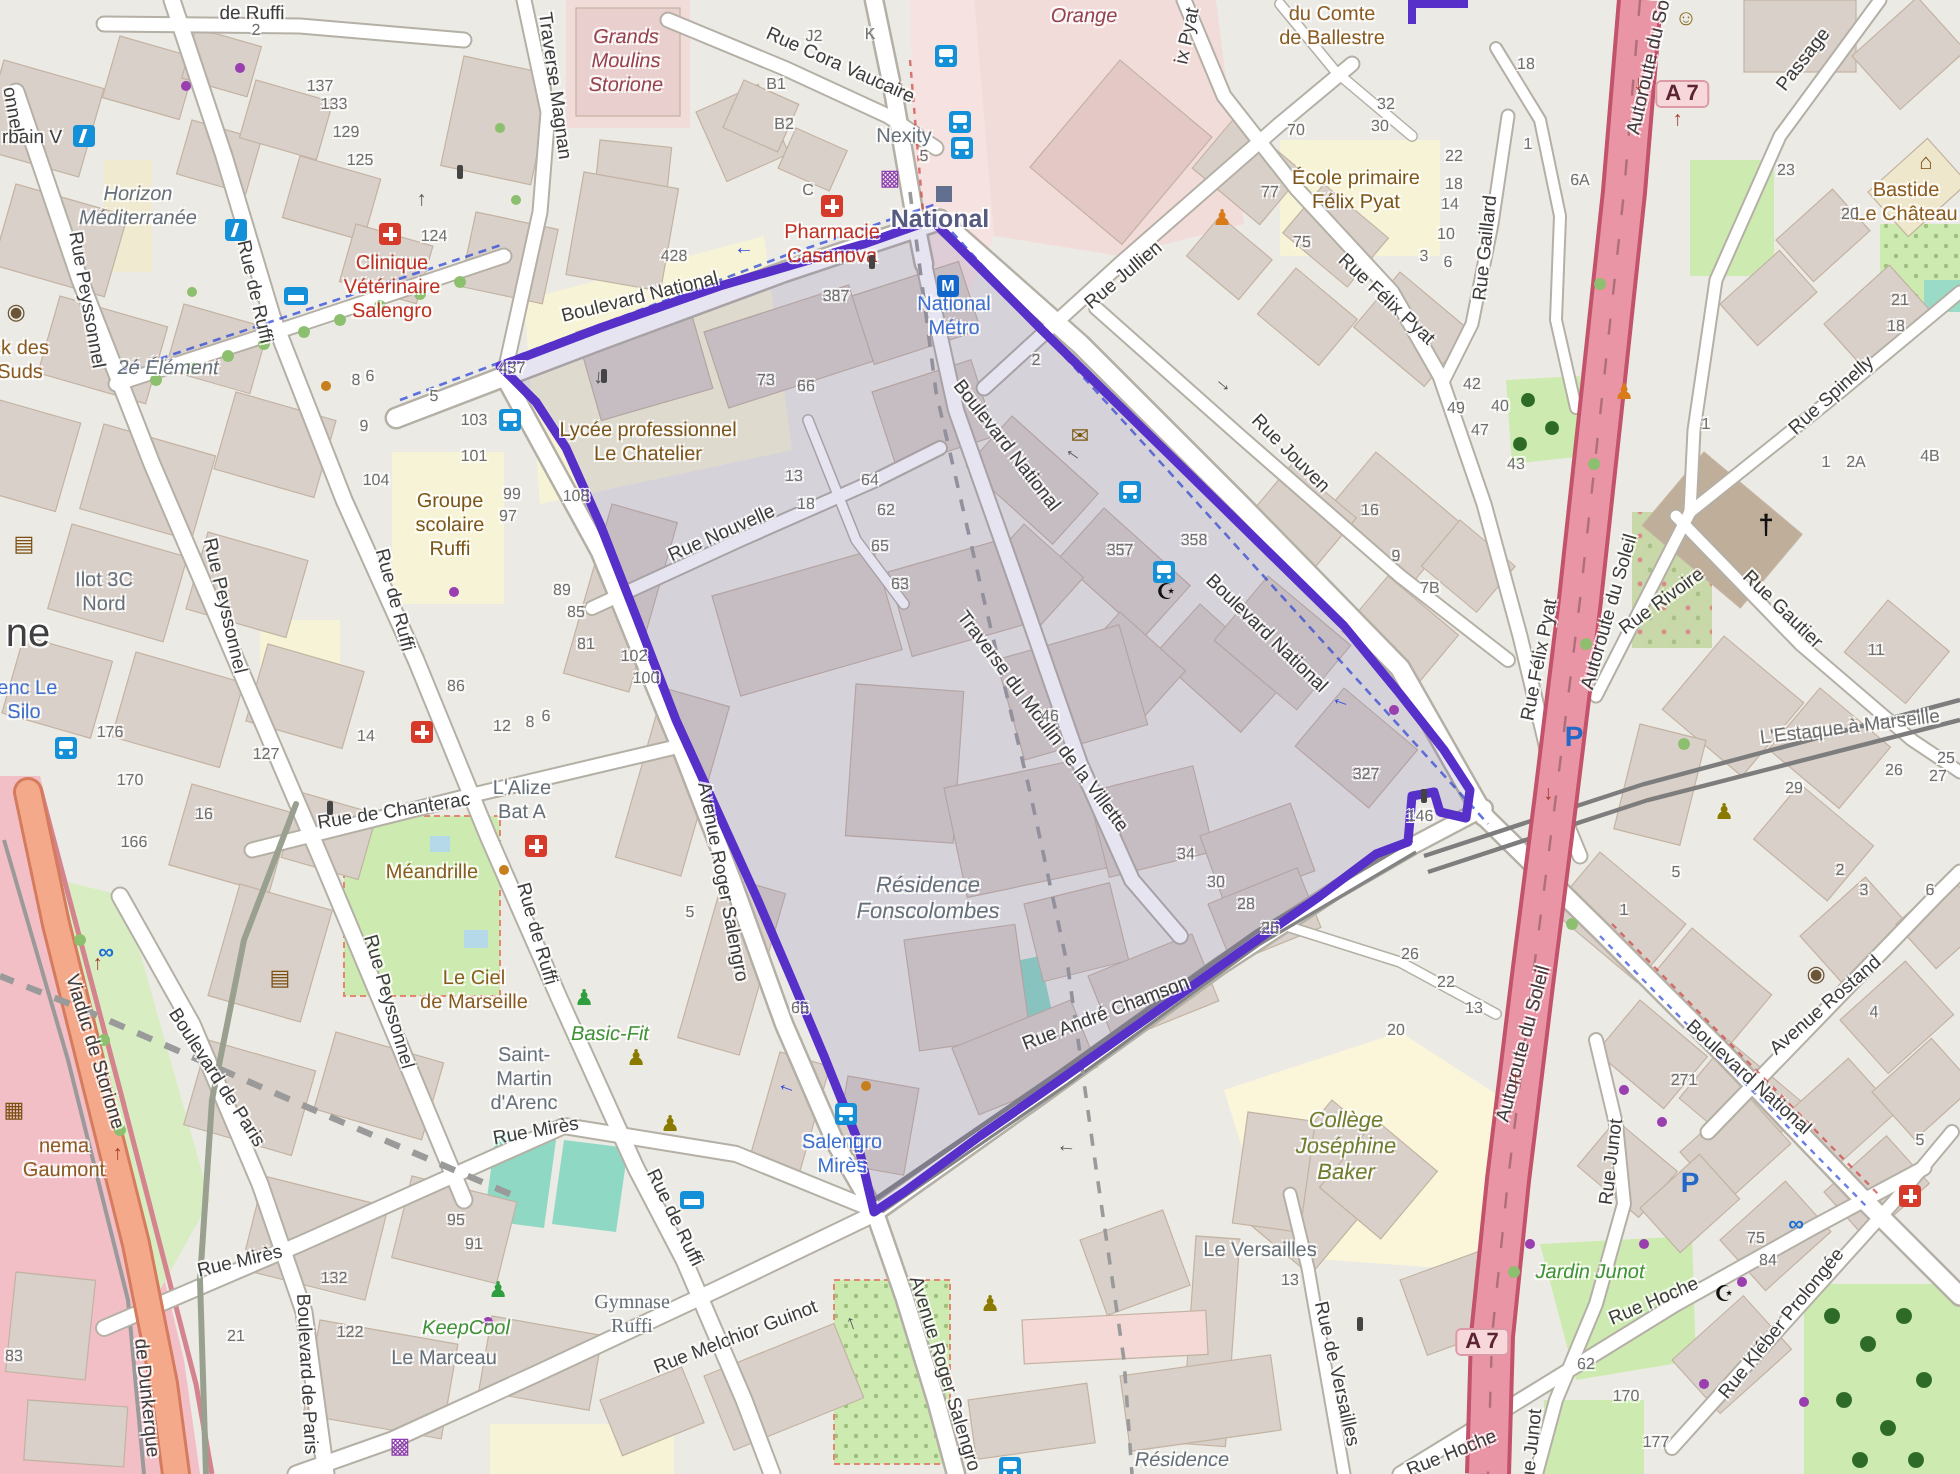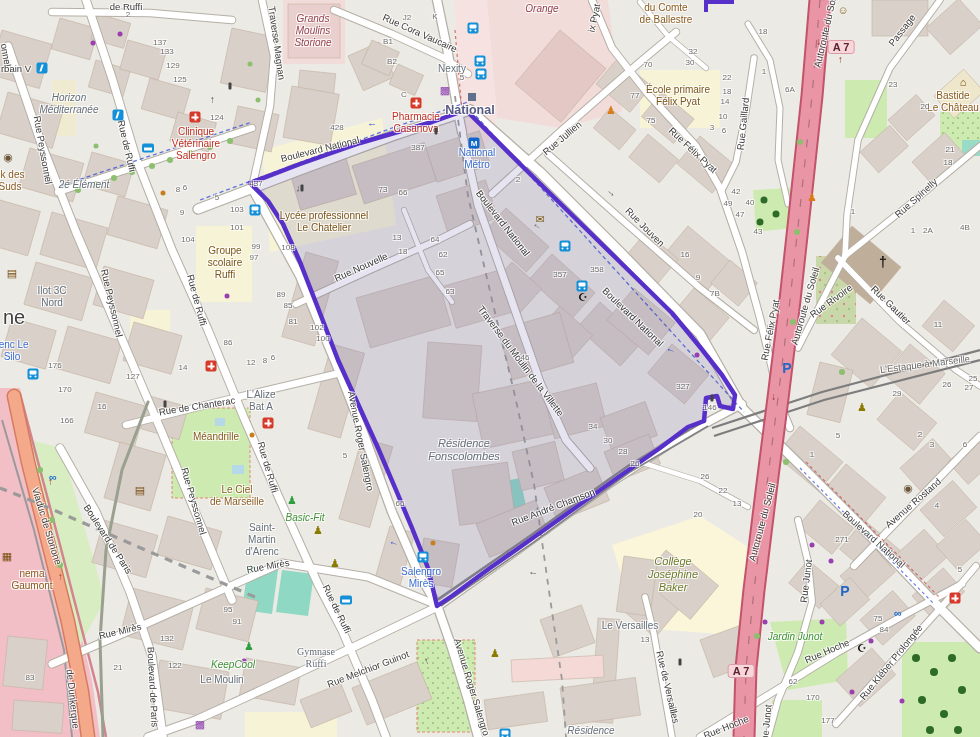--- a/index.html
+++ b/index.html
@@ -472,21 +472,21 @@
       <span class="lbl brown" style="left: 216px; top: 437px; transform: translate(-50%, -50%) rotate(0deg);">Méandrille</span>
       <span class="lbl gray" style="left: 261px; top: 401px; transform: translate(-50%, -50%) rotate(0deg);">L'Alize
 Bat A</span>
       <span class="lbl brown" style="left: 237px; top: 496px; transform: translate(-50%, -50%) rotate(0deg);">Le Ciel
 de Marseille</span>
       <span class="lbl green-i" style="left: 305px; top: 518px; transform: translate(-50%, -50%) rotate(0deg);">Basic-Fit</span>
       <span class="lbl gray" style="left: 262px; top: 540px; transform: translate(-50%, -50%) rotate(0deg);">Saint-
 Martin
 d'Arenc</span>
       <span class="lbl green-i" style="left: 233px; top: 665px; transform: translate(-50%, -50%) rotate(0deg);">KeepCool</span>
-      <span class="lbl gray" style="left: 222px; top: 680px; transform: translate(-50%, -50%) rotate(0deg);">Le Moulin</span>
+      <span class="lbl gray" style="left: 222px; top: 680px; transform: translate(-50%, -50%) rotate(0deg);">Le Marceau</span>
       <span class="lbl gray" style="left: 316px; top: 658px; transform: translate(-50%, -50%) rotate(0deg); font-family: Liberation Serif, serif;">Gymnase
 Ruffi</span>
       <span class="lbl gray-i" style="left: 464px; top: 450px; transform: translate(-50%, -50%) rotate(0deg); font-size: 11px;">Résidence
 Fonscolombes</span>
       <span class="lbl blue" style="left: 421px; top: 578px; transform: translate(-50%, -50%) rotate(0deg);">Salengro
 Mirès</span>
       <span class="lbl olive-i" style="left: 673px; top: 574px; transform: translate(-50%, -50%) rotate(0deg); font-size: 11px;">Collège
 Joséphine
 Baker</span>
       <span class="lbl gray" style="left: 630px; top: 626px; transform: translate(-50%, -50%) rotate(0deg);">Le Versailles</span>
@@ -605,21 +605,21 @@
       <span class="lbl hn" style="left: 938px; top: 325px; transform: translate(-50%, -50%) rotate(0deg);">11</span>
       <span class="lbl hn" style="left: 897px; top: 394px; transform: translate(-50%, -50%) rotate(0deg);">29</span>
       <span class="lbl hn" style="left: 925px; top: 388px; transform: translate(-50%, -50%) rotate(0deg); margin-left: 44px;">27</span>
       <span class="lbl hn" style="left: 947px; top: 385px; transform: translate(-50%, -50%) rotate(0deg);">26</span>
       <span class="lbl hn" style="left: 973px; top: 379px; transform: translate(-50%, -50%) rotate(0deg); text-align: center;">25</span>
       <span class="lbl hn" style="left: 228px; top: 610px; transform: translate(-50%, -50%) rotate(0deg);">95</span>
       <span class="lbl hn" style="left: 237px; top: 622px; transform: translate(-50%, -50%) rotate(0deg);">91</span>
       <span class="lbl hn" style="left: 167px; top: 639px; transform: translate(-50%, -50%) rotate(0deg);">132</span>
       <span class="lbl hn" style="left: 175px; top: 666px; transform: translate(-50%, -50%) rotate(0deg);">122</span>
       <span class="lbl hn" style="left: 118px; top: 668px; transform: translate(-50%, -50%) rotate(0deg);">21</span>
-      <span class="lbl hn" style="left: 30px; top: 678px; transform: translate(-50%, -50%) rotate(0deg);">83</span>
+      <span class="lbl hn" style="left: 7px; top: 678px; transform: translate(-50%, -50%) rotate(0deg);">83</span>
       <span class="icon ic-bus" style="left: 473px; top: 28px;">
         <span class="boxb"></span>
       </span>
       <span class="icon ic-bus" style="left: 480px; top: 61px;">
         <span class="boxb"></span>
       </span>
       <span class="icon ic-bus" style="left: 481px; top: 74px;">
         <span class="boxb"></span>
       </span>
       <span class="icon ic-bus" style="left: 565px; top: 246px;">

